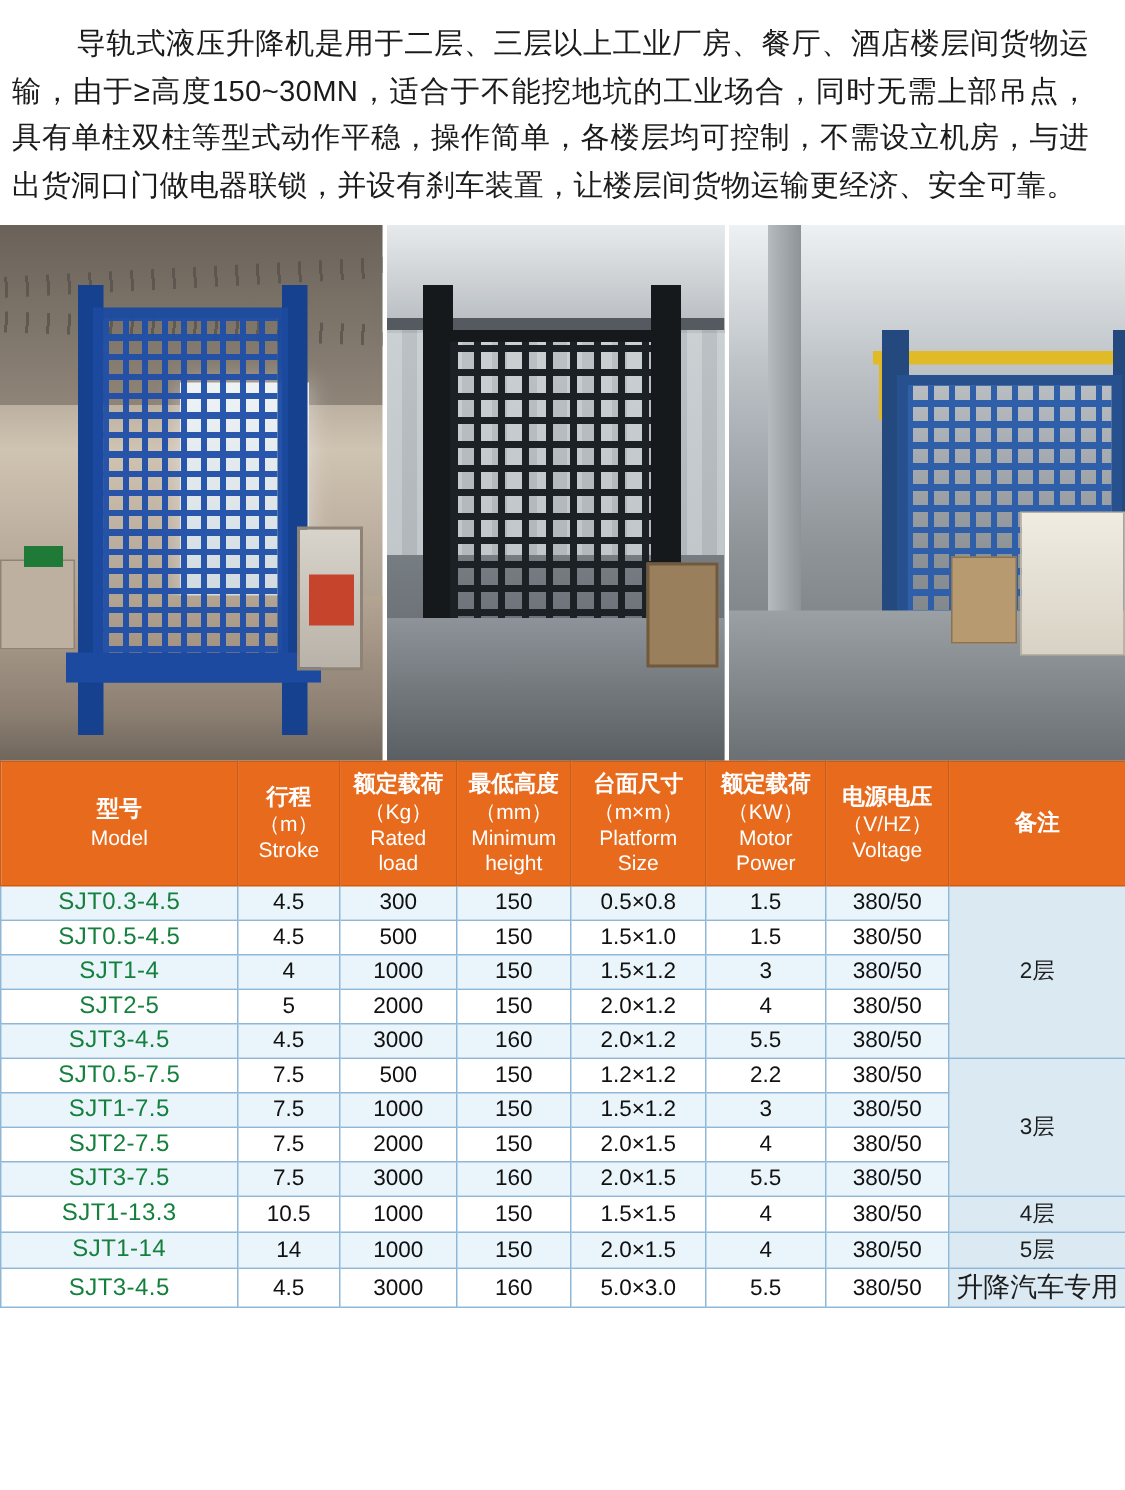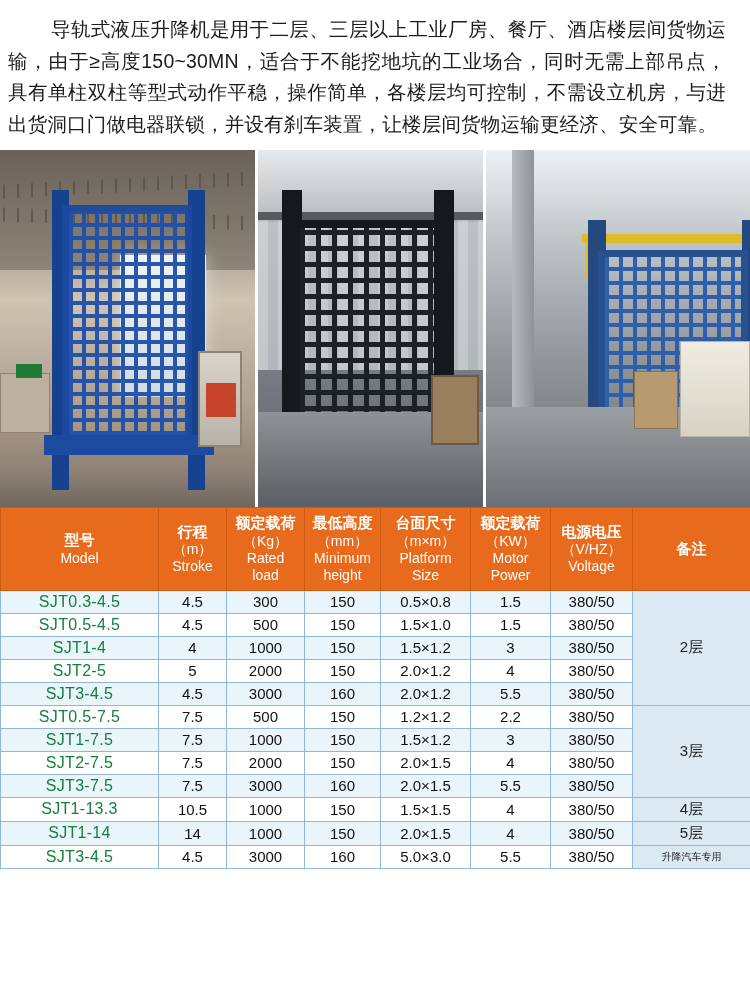--- a/index.html
+++ b/index.html
@@ -214,21 +214,21 @@
   table.spec tbody td { height: 23px; }
   tbody tr:nth-child(odd) td { background: #eaf4fb; }
   tbody tr:nth-child(even) td { background: #ffffff; }
   td.model { color: #15803d; font-size: 16px; letter-spacing: .3px; }
   td.note {
     background: #dbe9f3 !important;
     color: #1d1d1d;
     font-size: 15px;
   }
   tr.tall td { height: 44px; }
-  td.note.small { font-size: 10px; line-height: 1.2; }
+  td.note.small { font-size: 18px; line-height: 1.2; }
   .num { color:#111; }
 </style>
 </head>
 <body>
 
 <div class="page">
 
   <div class="intro">
     <span class="indent"></span><span>导轨式液压升降机是用于二层、三层以上工业厂房、餐厅、酒店楼层间货物运输，由于≥高度150~30MN，适合于不能挖地坑的工业场合，同时无需上部吊点，具有单柱双柱等型式动作平稳，操作简单，各楼层均可控制，不需设立机房，与进出货洞口门做电器联锁，并设有刹车装置，让楼层间货物运输更经济、安全可靠。</span>
   </div>

